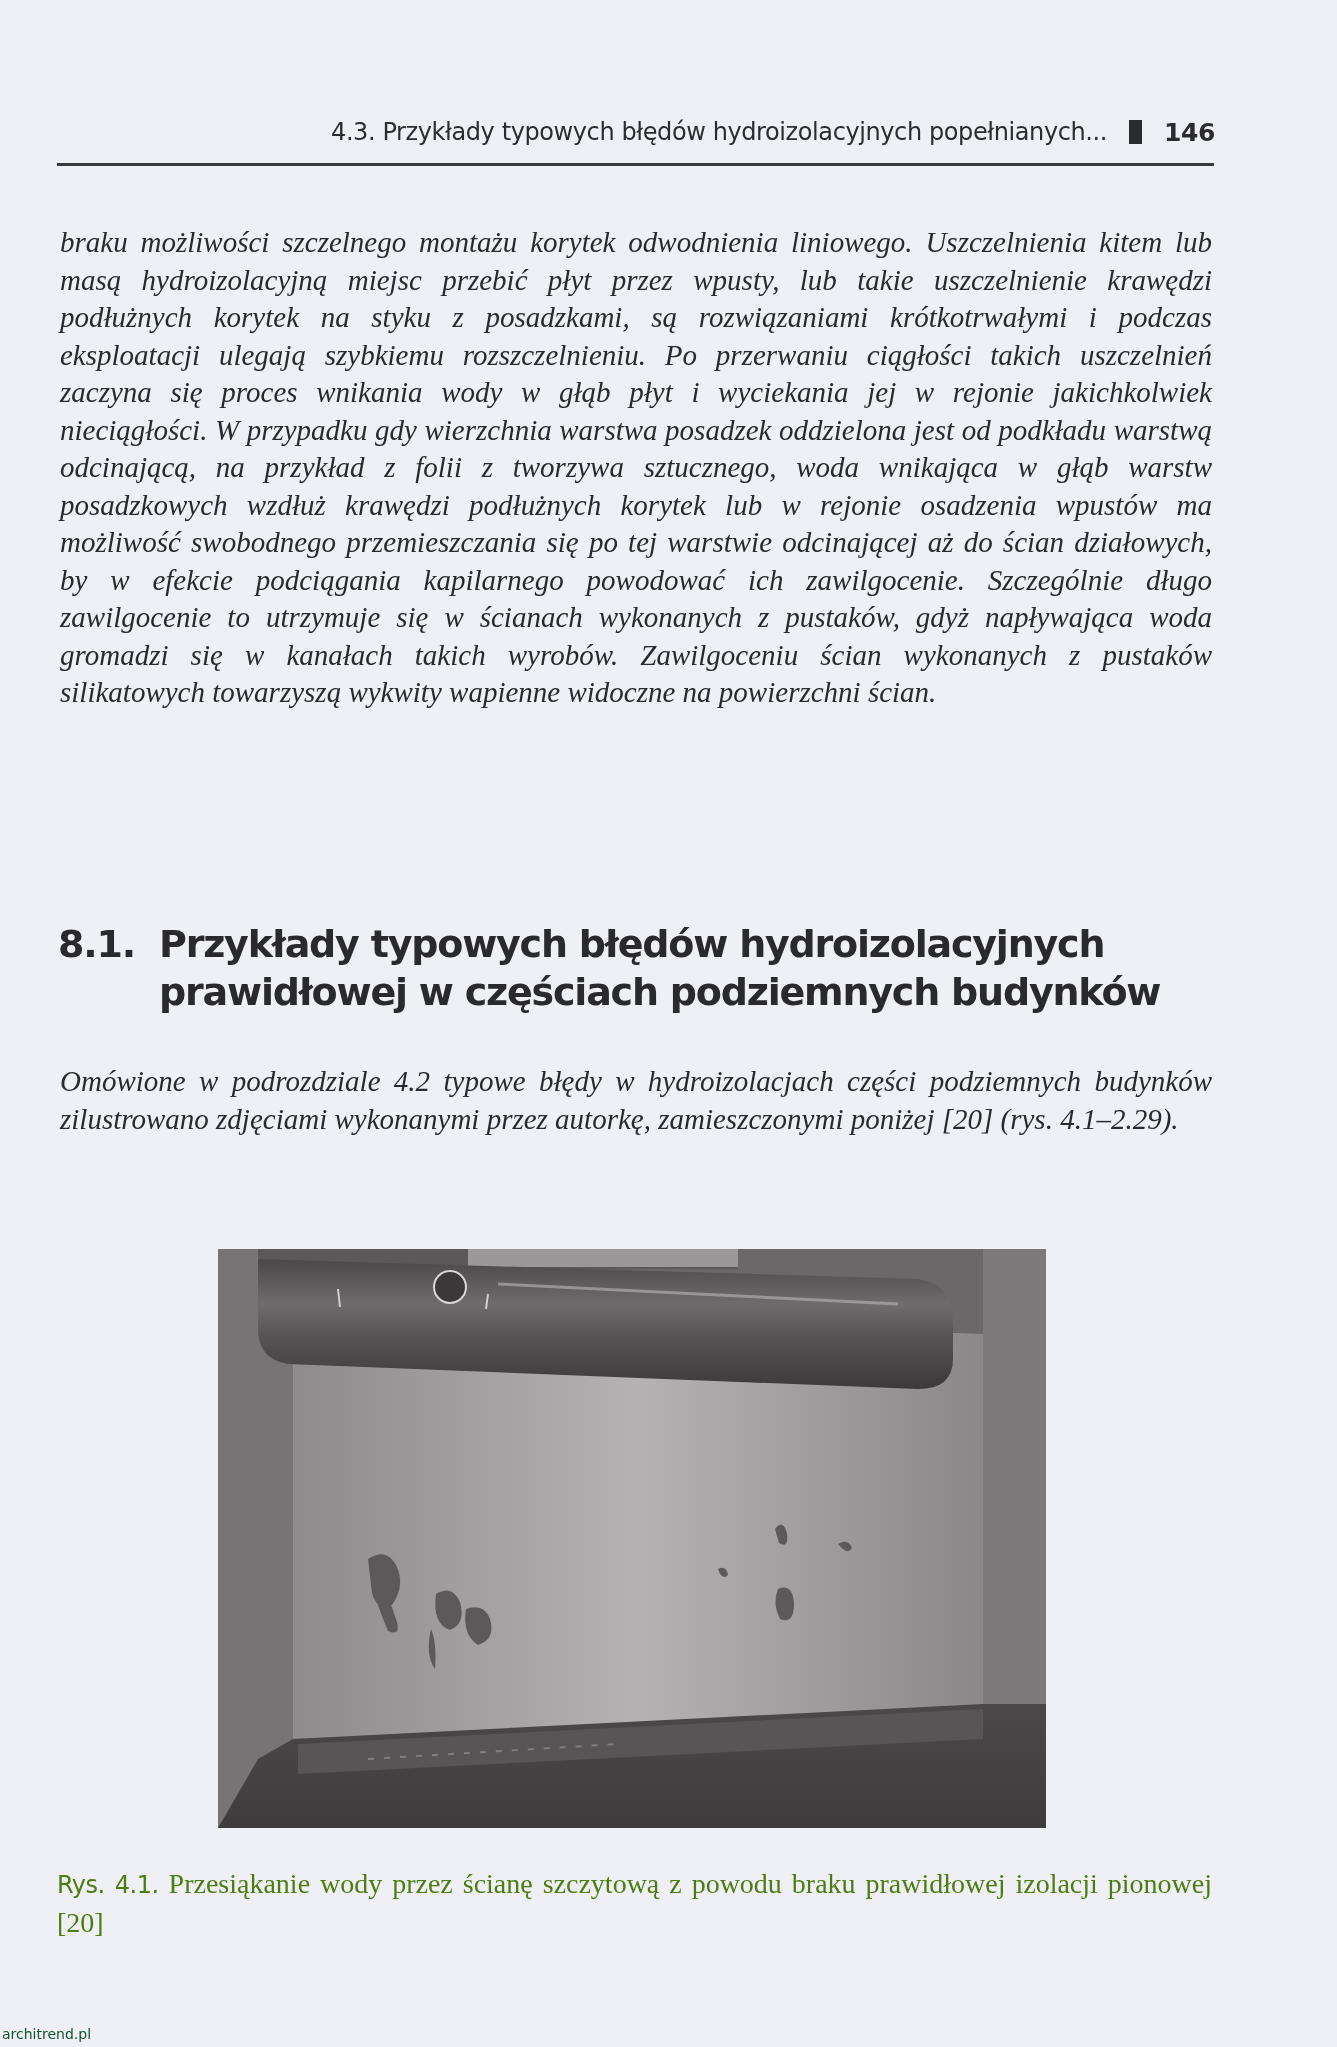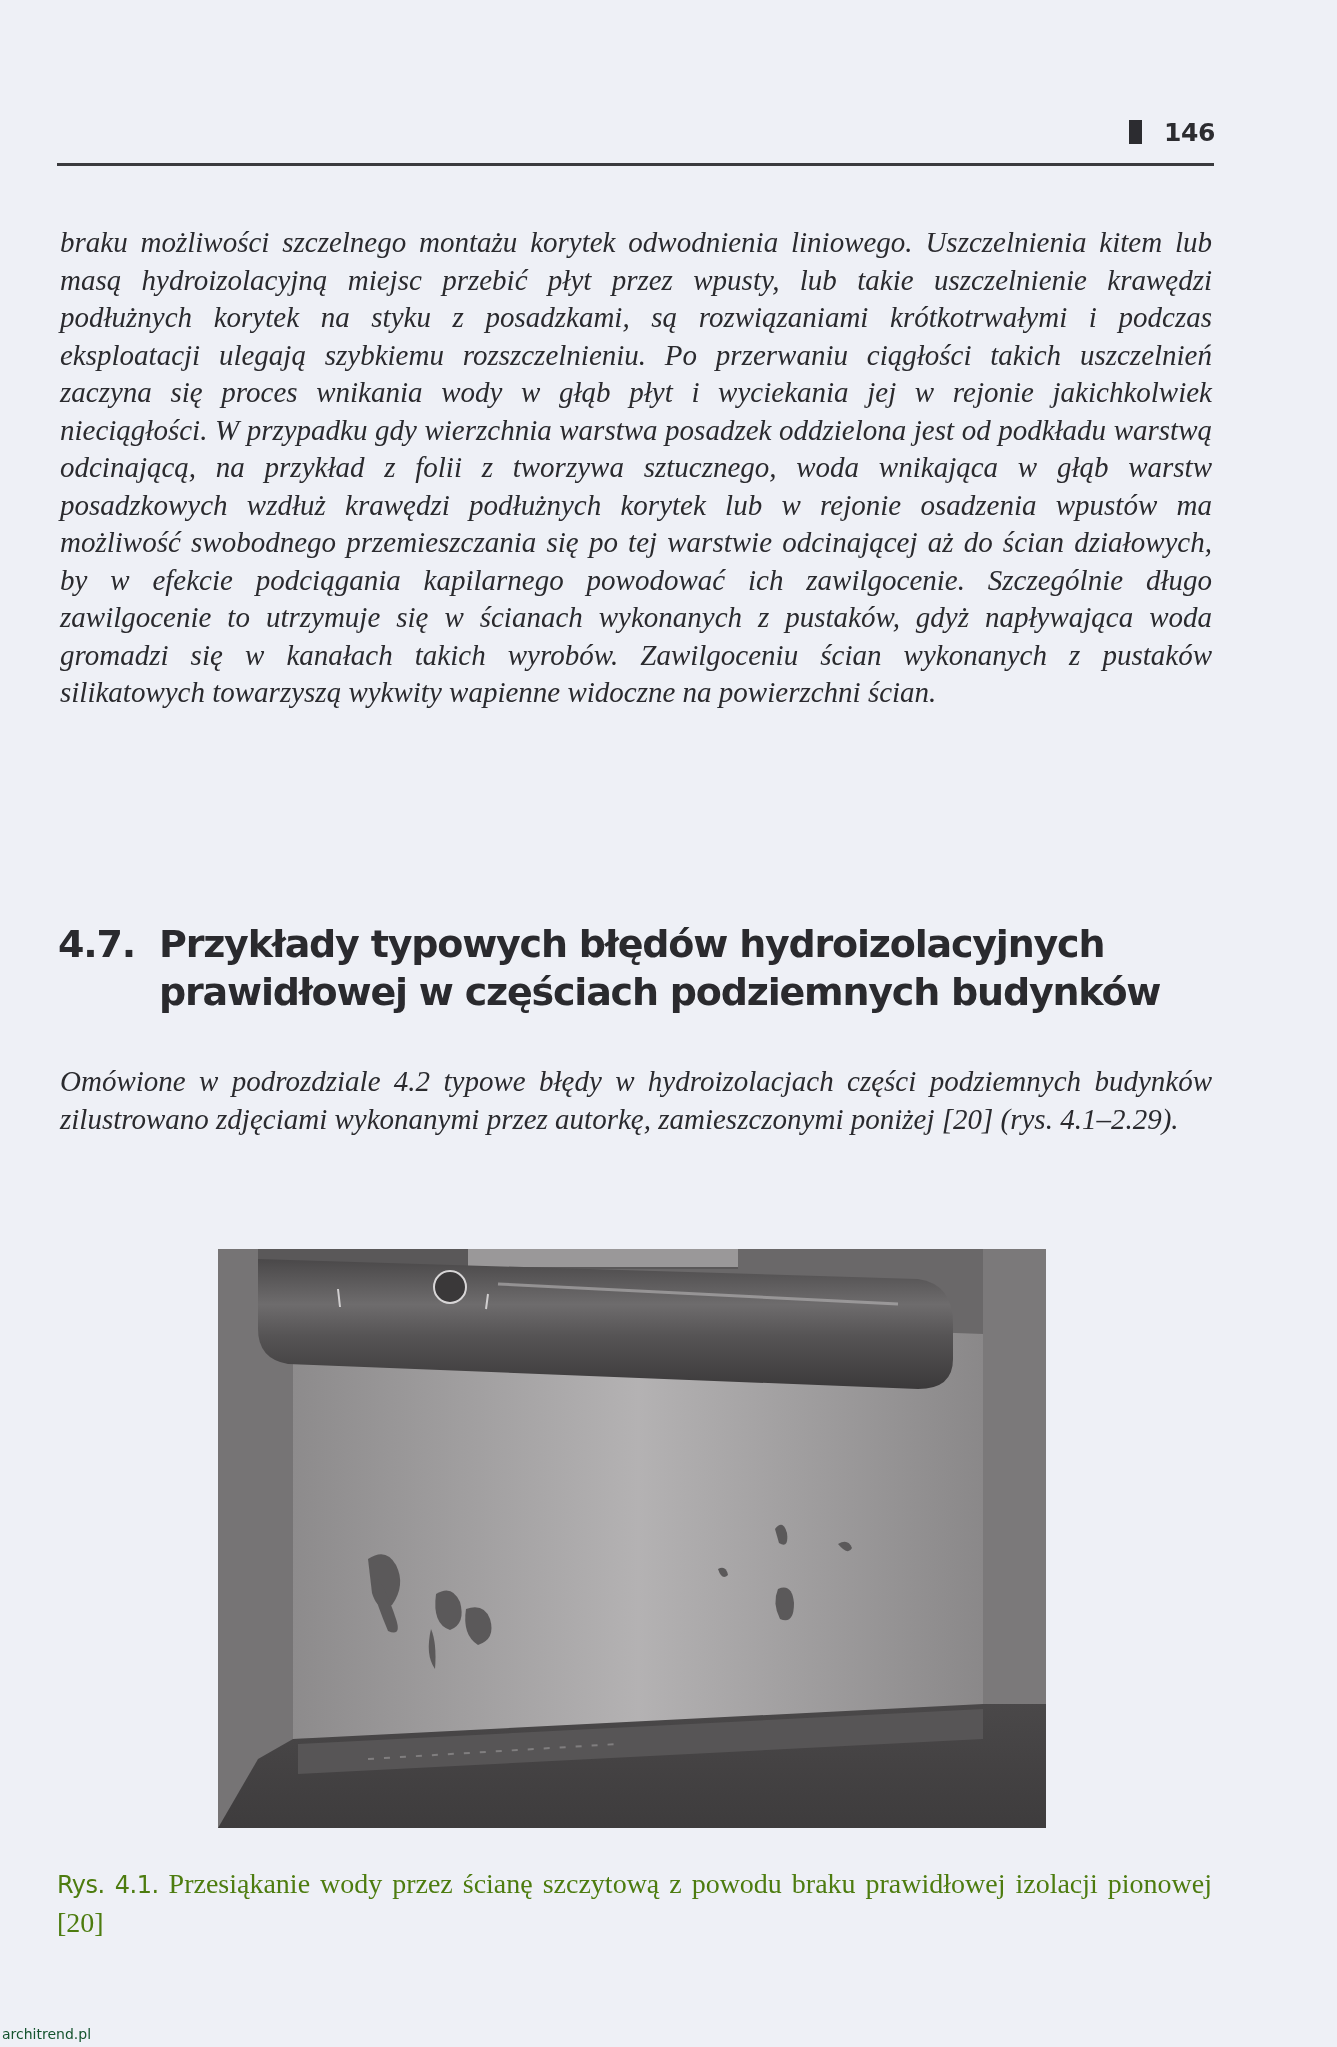--- a/index.html
+++ b/index.html
@@ -113,29 +113,30 @@
       top: 2026px;
       font-family: "DejaVu Sans", sans-serif;
       font-size: 14px;
       color: #14532d;
     }
   </style>
 </head>
 <body>
 
 <div class="running-head">
+  <span class="rh-title">4.3. Przykłady typowych błędów hydroizolacyjnych popełnianych...</span>
   <span class="rh-block"></span>
   <span class="rh-page">146</span>
 </div>
 <div class="head-rule"></div>
 
 <p class="body-text p1">braku możliwości szczelnego montażu korytek odwodnienia liniowego. Uszczelnienia kitem lub masą hydroizolacyjną miejsc przebić płyt przez wpusty, lub takie uszczelnienie krawędzi podłużnych korytek na styku z posadzkami, są rozwiązaniami krótkotrwałymi i podczas eksploatacji ulegają szybkiemu rozszczelnieniu. Po przerwaniu ciągłości takich uszczelnień zaczyna się proces wnikania wody w głąb płyt i wyciekania jej w rejonie jakichkolwiek nieciągłości. W przypadku gdy wierzchnia warstwa posadzek oddzielona jest od podkładu warstwą odcinającą, na przykład z folii z tworzywa sztucznego, woda wnikająca w głąb warstw posadzkowych wzdłuż krawędzi podłużnych korytek lub w rejonie osadzenia wpustów ma możliwość swobodnego przemieszczania się po tej warstwie odcinającej aż do ścian działowych, by w efekcie podciągania kapilarnego powodować ich zawilgocenie. Szczególnie długo zawilgocenie to utrzymuje się w ścianach wykonanych z pustaków, gdyż napływająca woda gromadzi się w kanałach takich wyrobów. Zawilgoceniu ścian wykonanych z pustaków silikatowych towarzyszą wykwity wapienne widoczne na powierzchni ścian.</p>
 
 <div class="section-heading">
-  <span class="sh-num">4.7.</span>
+  <span class="sh-num">8.1.</span>
   <span class="sh-text">Przykłady typowych błędów hydroizolacyjnych prawidłowej w częściach podziemnych budynków</span>
 </div>
 
 <p class="body-text p2">Omówione w podrozdziale 4.2 typowe błędy w hydroizolacjach części podziemnych budynków zilustrowano zdjęciami wykonanymi przez autorkę, zamieszczonymi poniżej [20] (rys. 4.1–2.29).</p>
 
 <div class="figure-photo" title="Zawilgocona ściana szczytowa w piwnicy z odpryskami farby, rura wentylacyjna pod sufitem">
   <svg width="828" height="579" viewBox="0 0 828 579" xmlns="http://www.w3.org/2000/svg">
     <defs>
       <linearGradient id="wallG" x1="0" y1="0" x2="1" y2="0">
         <stop offset="0" stop-color="#8d8b8c"></stop>

